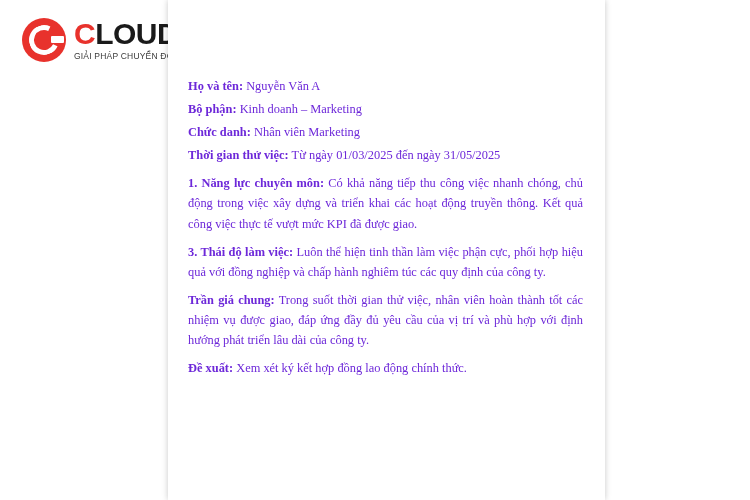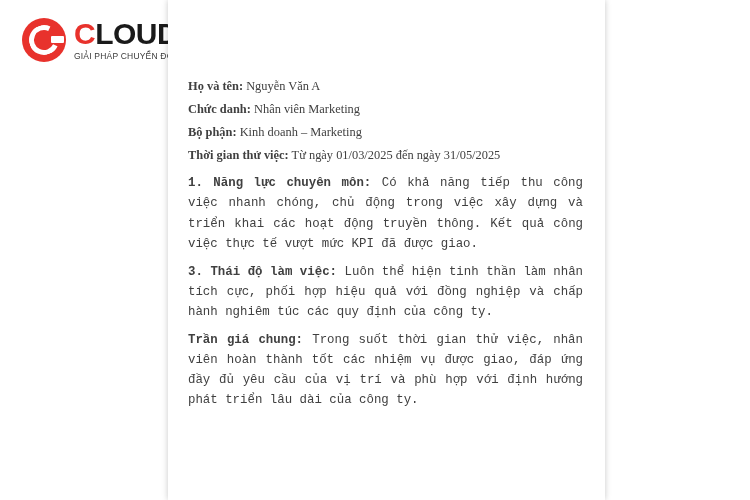--- a/index.html
+++ b/index.html
@@ -84,30 +84,29 @@
     width: 437px;
     height: 500px;
     background: #ffffff;
     box-shadow: 0 0 6px rgba(0,0,0,0.22);
     box-sizing: border-box;
     padding: 76px 22px 10px 20px;
   }
   #doc-body {
     font-size: 12.4px;
     line-height: 1.62;
-    color: #404040;
+    color: #6d28d9;
     text-align: justify;
   }
   .doc-line {
     margin: 0 0 3px 0;
   }
   .doc-para {
     margin: 8px 0 3px 0;
     text-indent: 0;
-    font-family: Liberation Mono, monospace;
   }
   .lbl {
     font-weight: bold;
   }
   .val { }
 </style>
 </head>
 <body>
 
 <div id="logo-area">
@@ -122,39 +121,43 @@
 </div>
 
 <div id="doc-sheet">
   <div id="doc-body">
 
     <p class="doc-line">
       <span class="lbl">Họ và tên:</span>
       <span class="val">Nguyễn Văn A</span>
     </p>
     <p class="doc-line">
+      <span class="lbl">Bộ phận:</span>
+      <span class="val">Kinh doanh – Marketing</span>
+    </p>
+    <p class="doc-line">
       <span class="lbl">Chức danh:</span>
       <span class="val">Nhân viên Marketing</span>
-    </p>
-    <p class="doc-line">
-      <span class="lbl">Bộ phận:</span>
-      <span class="val">Kinh doanh – Marketing</span>
     </p>
     <p class="doc-line">
       <span class="lbl">Thời gian thử việc:</span>
       <span class="val">Từ ngày 01/03/2025 đến ngày 31/05/2025</span>
     </p>
 
     <p class="doc-para">
       <span class="lbl">1. Năng lực chuyên môn:</span>
       <span class="val">Có khả năng tiếp thu công việc nhanh chóng, chủ động trong việc xây dựng và triển khai các hoạt động truyền thông. Kết quả công việc thực tế vượt mức KPI đã được giao.</span>
     </p>
     <p class="doc-para">
       <span class="lbl">3. Thái độ làm việc:</span>
-      <span class="val">Luôn thể hiện tinh thần làm nhân tích cực, phối hợp hiệu quả với đồng nghiệp và chấp hành nghiêm túc các quy định của công ty.</span>
+      <span class="val">Luôn thể hiện tinh thần làm việc phận cực, phối hợp hiệu quả với đồng nghiệp và chấp hành nghiêm túc các quy định của công ty.</span>
     </p>
     <p class="doc-para">
       <span class="lbl">Trần giá chung:</span>
       <span class="val">Trong suốt thời gian thử việc, nhân viên hoàn thành tốt các nhiệm vụ được giao, đáp ứng đầy đủ yêu cầu của vị trí và phù hợp với định hướng phát triển lâu dài của công ty.</span>
+    </p>
+    <p class="doc-para">
+      <span class="lbl">Đề xuất:</span>
+      <span class="val">Xem xét ký kết hợp đồng lao động chính thức.</span>
     </p>
 
   </div>
 </div>
 
 </body></html>

